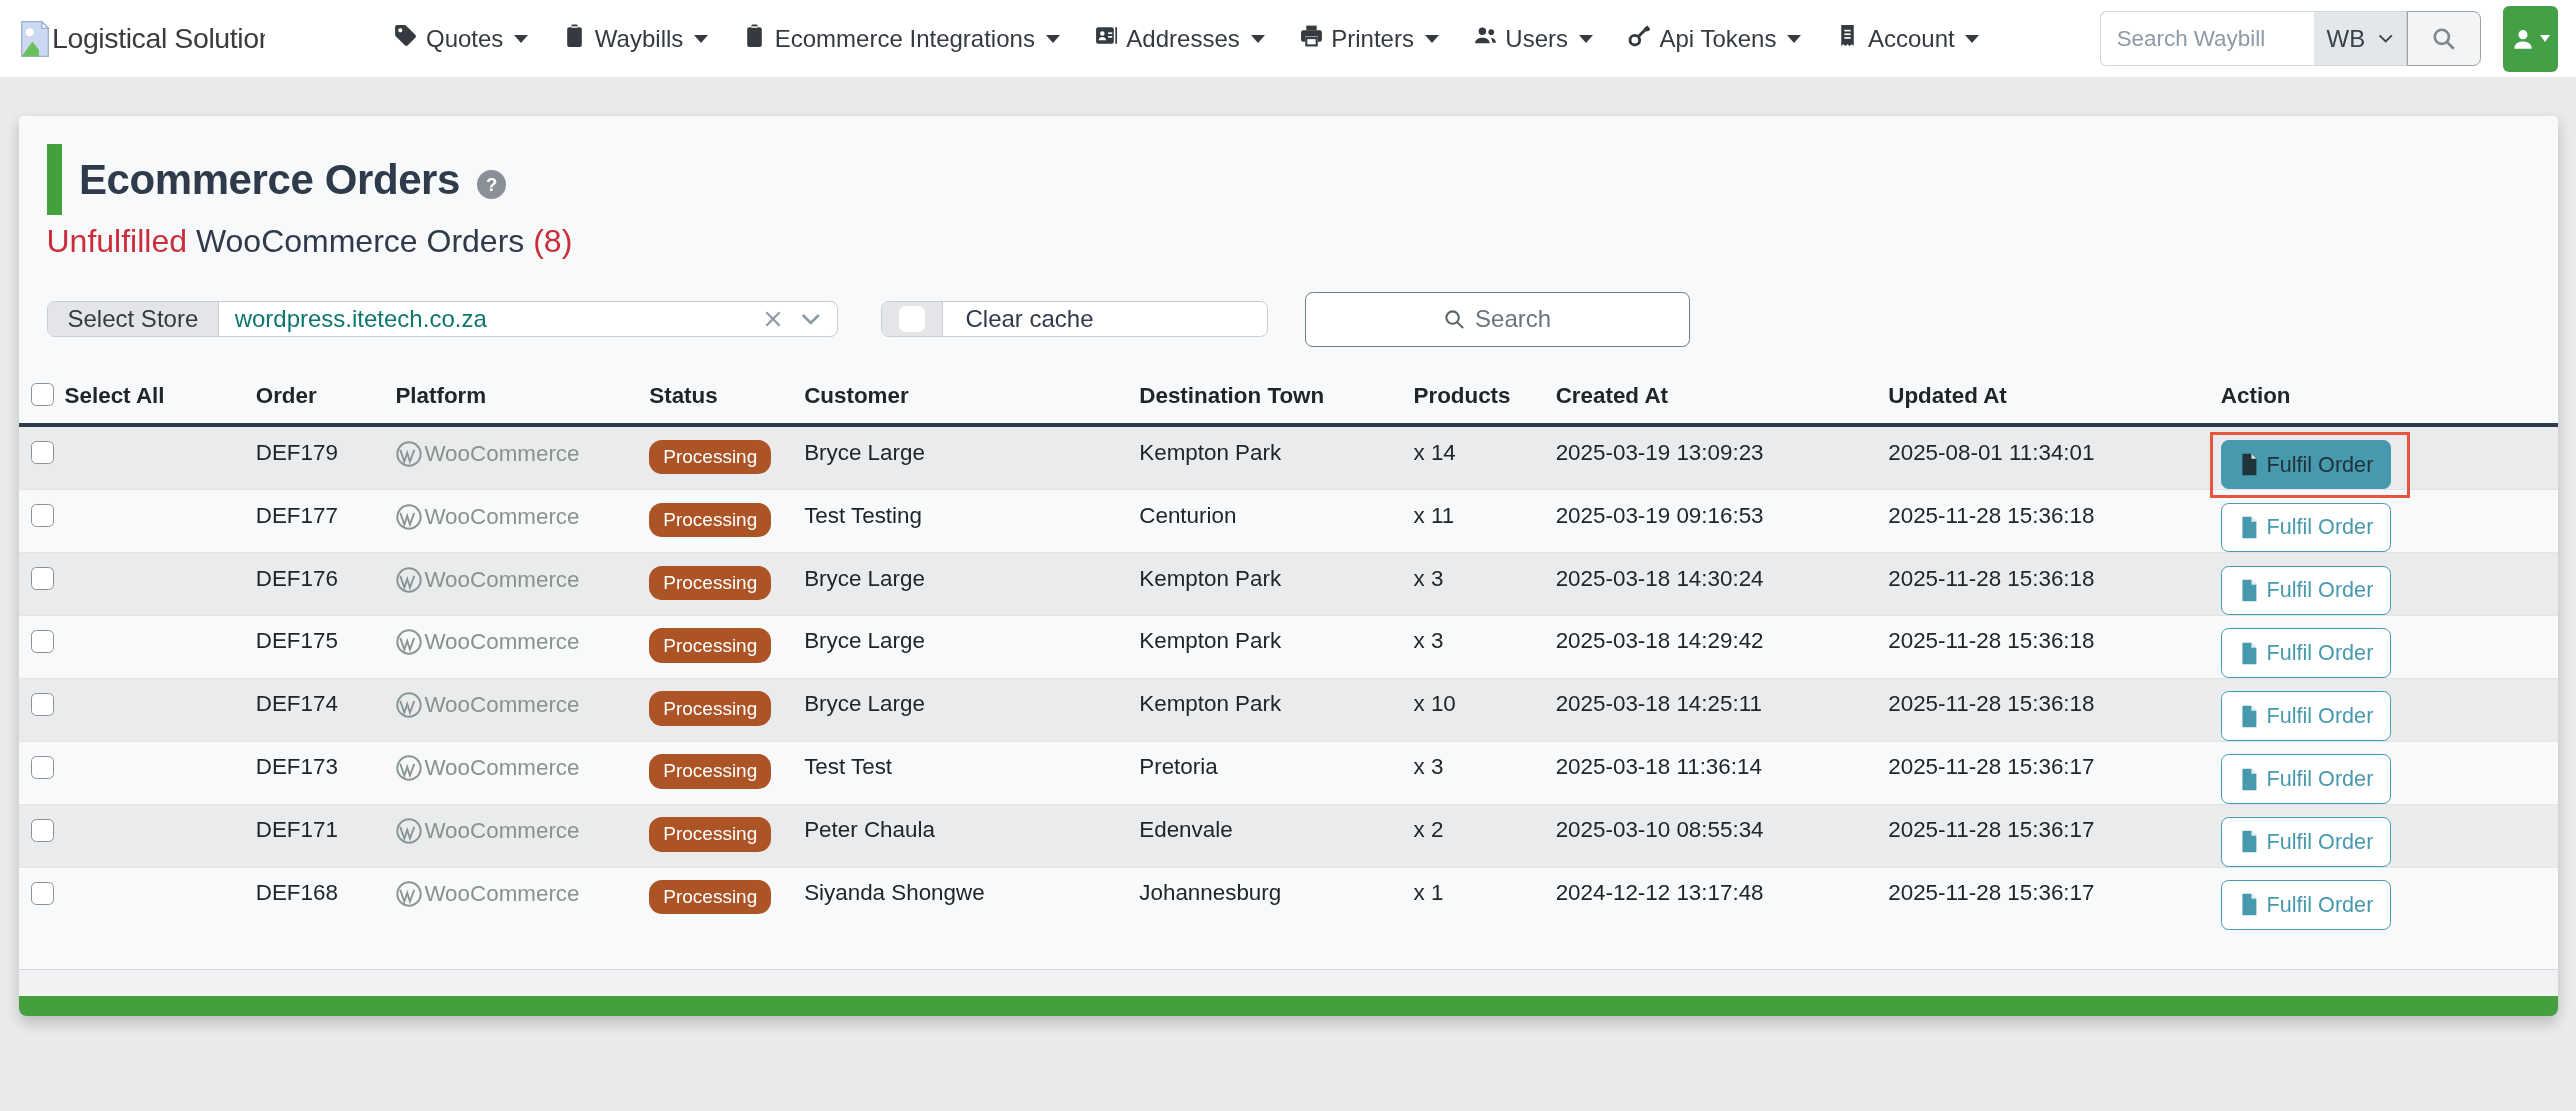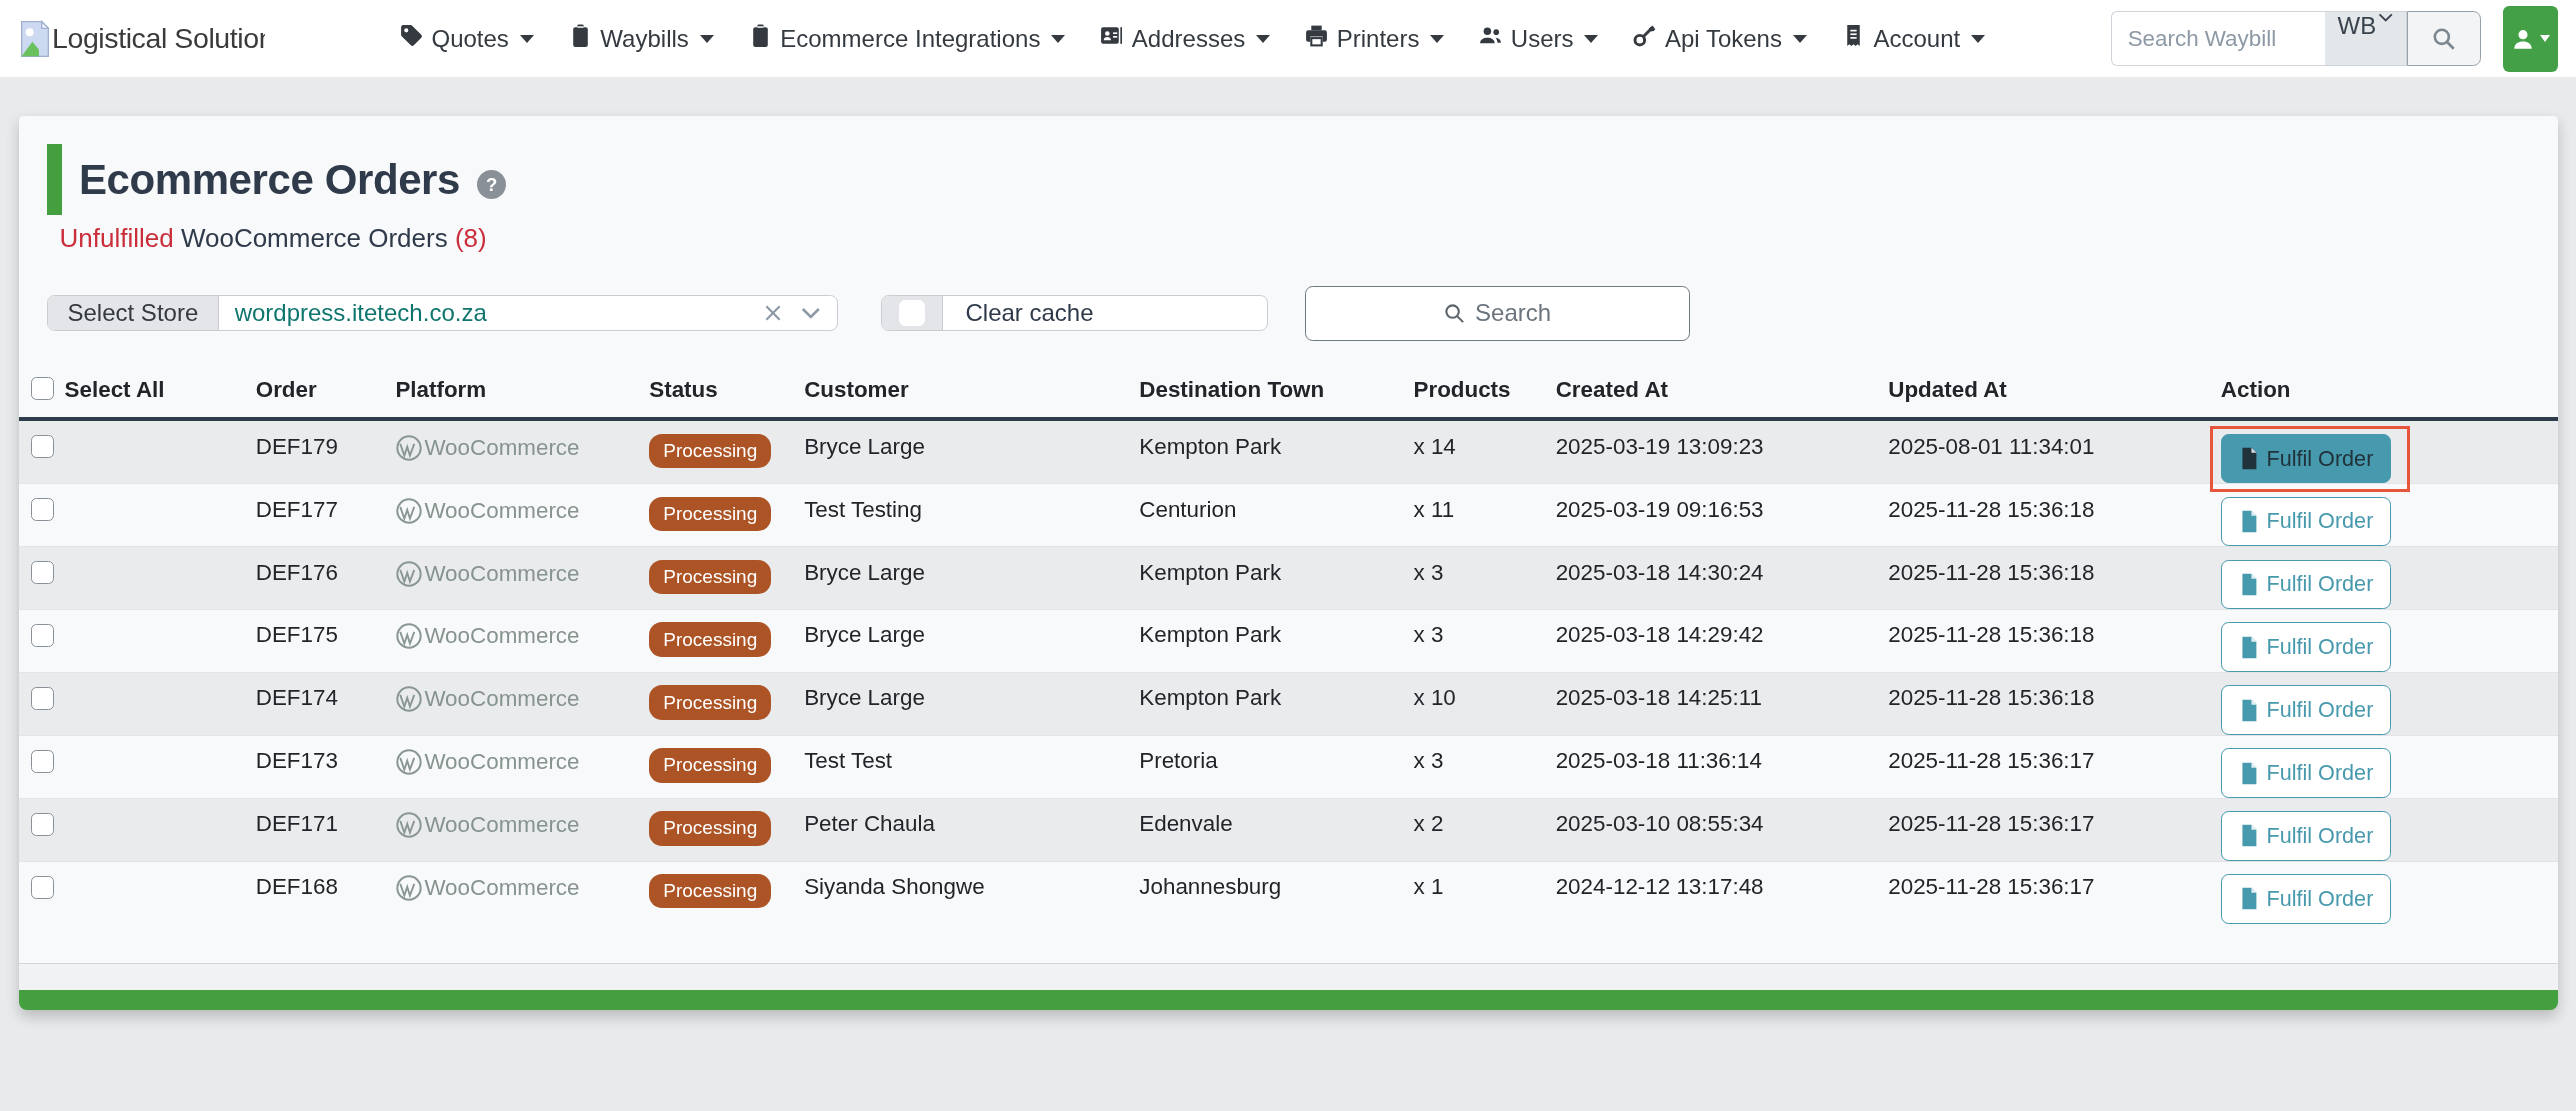--- a/index.html
+++ b/index.html
@@ -11,34 +11,34 @@
   .brand { display:flex; align-items:center; gap:1.5px; width:254px; min-width:254px; overflow:hidden; white-space:nowrap; }
   .brand-text { font-size:28.5px; color:#3b3b3b; letter-spacing:-0.4px; overflow:hidden; white-space:nowrap; width:213px; }
   .nav-menu { flex:1; display:flex; align-items:center; justify-content:center; gap:34px; list-style:none; }
   .nav-item { display:flex; align-items:center; gap:7.7px; font-size:24px; color:#343a40; cursor:pointer; white-space:nowrap; }
   .nav-item svg { width:25px; height:25px; }
   .caret { width:0; height:0; border-left:7px solid transparent; border-right:7px solid transparent; border-top:8.5px solid #343a40; margin-left:3.1px; display:inline-block; }
   .nav-right { display:flex; align-items:center; gap:21.6px; }
   .wb-search { display:flex; align-items:stretch; height:55px; }
   .wb-input { width:214px; border:0.8px solid #ced4da; border-right:none; border-radius:6.2px 0 0 6.2px; font-size:22.4px; padding:0 15.4px; color:#39434d; outline:none; font-family:"Liberation Sans",sans-serif; }
   .wb-input::placeholder { color:#8d99a5; }
-  .wb-select { background:#e4e7ea; border:0.8px solid #ced4da; border-left:none; display:flex; gap:2px; padding:0 12.3px; font-size:24px; color:#39434d; cursor:pointer; }
+  .wb-select { background:#e4e7ea; border:0.8px solid #ced4da; border-left:none; display:flex; align-items:center; gap:13px; padding:0 12.3px; font-size:24px; color:#39434d; cursor:pointer; }
   .wb-btn { width:74px; border:1.5px solid #97a1a9; background:#f3f4f5; border-radius:0 7.7px 7.7px 0; display:flex; align-items:center; justify-content:center; cursor:pointer; }
   .user-btn { width:55px; height:66px; background:#43a047; border:none; border-radius:6.2px; display:flex; align-items:center; justify-content:center; gap:3.1px; cursor:pointer; }
   .user-btn .caret { border-top-color:#ffffff; border-left-width:5.4px; border-right-width:5.4px; border-top-width:7px; margin-left:0; }
 
   
   .card { margin:39px 18.5px 0 18.5px; background:#f8f9fa; border-radius:4.6px 4.6px 9.2px 9.2px; box-shadow:0 6.2px 14px rgba(0,0,0,0.2); position:relative; }
 
   .page-header { padding:28px 40px 0 28px; }
   .title-row { display:flex; align-items:center; gap:17px; }
   .accent-bar { width:15.4px; height:71px; background:#44a03f; }
   .page-title { font-size:42px; font-weight:600; color:#2f3a4a; letter-spacing:-0.4px; }
   .help-badge { width:29px; height:29px; border-radius:50%; background:#8a9097; color:#ffffff; font-size:18.5px; font-weight:bold; display:flex; align-items:center; justify-content:center; margin-top:10.8px; cursor:pointer; }
-  .subtitle { margin-top:7.7px; font-size:26px;margin-left:13px; }
+  .subtitle { margin-top:7.7px; font-size:32px; }
   .subtitle .red { color:#cb2e3b; }
   .subtitle .navy { color:#2f3a4a; }
 
   
   .controls { display:flex; align-items:center; margin:32px 28px 0 28px; }
   .input-group { display:flex; align-items:stretch; height:36px; border:0.8px solid #c9ccd0; border-radius:7.7px; background:#ffffff; overflow:hidden; }
   .ig-addon { background:#e3e5e8; display:flex; align-items:center; justify-content:center; padding:0 20px; font-size:24px; color:#343a40; border-right:0.8px solid #c9ccd0; }
   .store-group { width:791px; }
   .store-field { flex:1; display:flex; align-items:center; padding:0 15.4px; gap:17px; }
   .store-value { flex:1; font-size:24px; color:#0f766e; }

